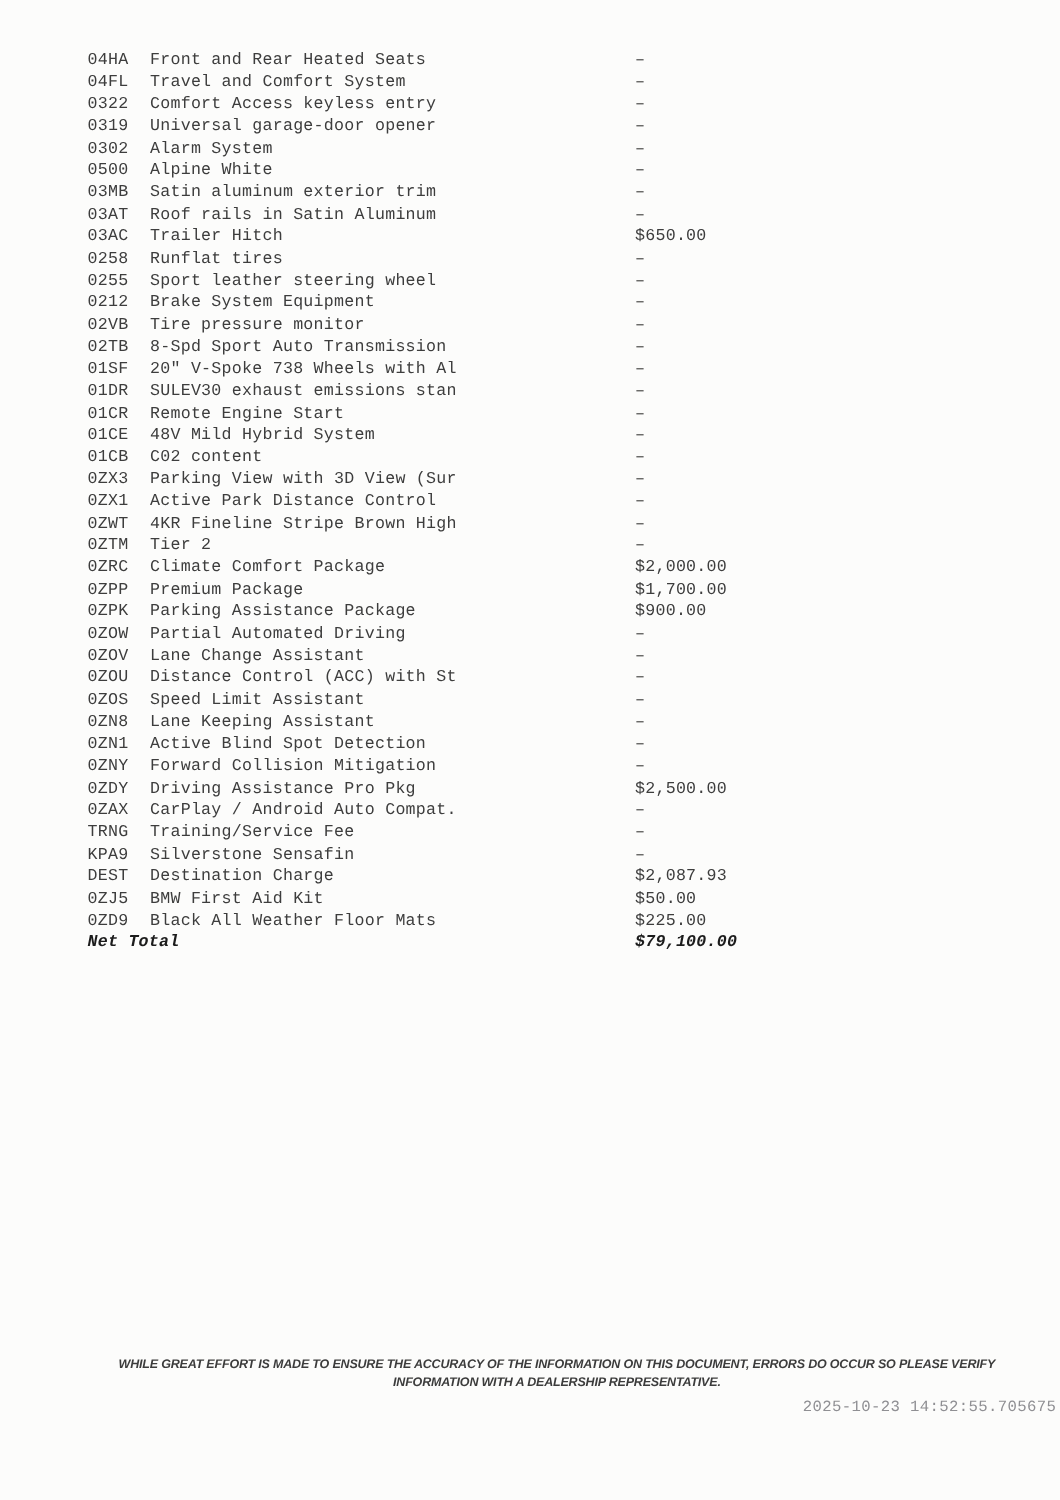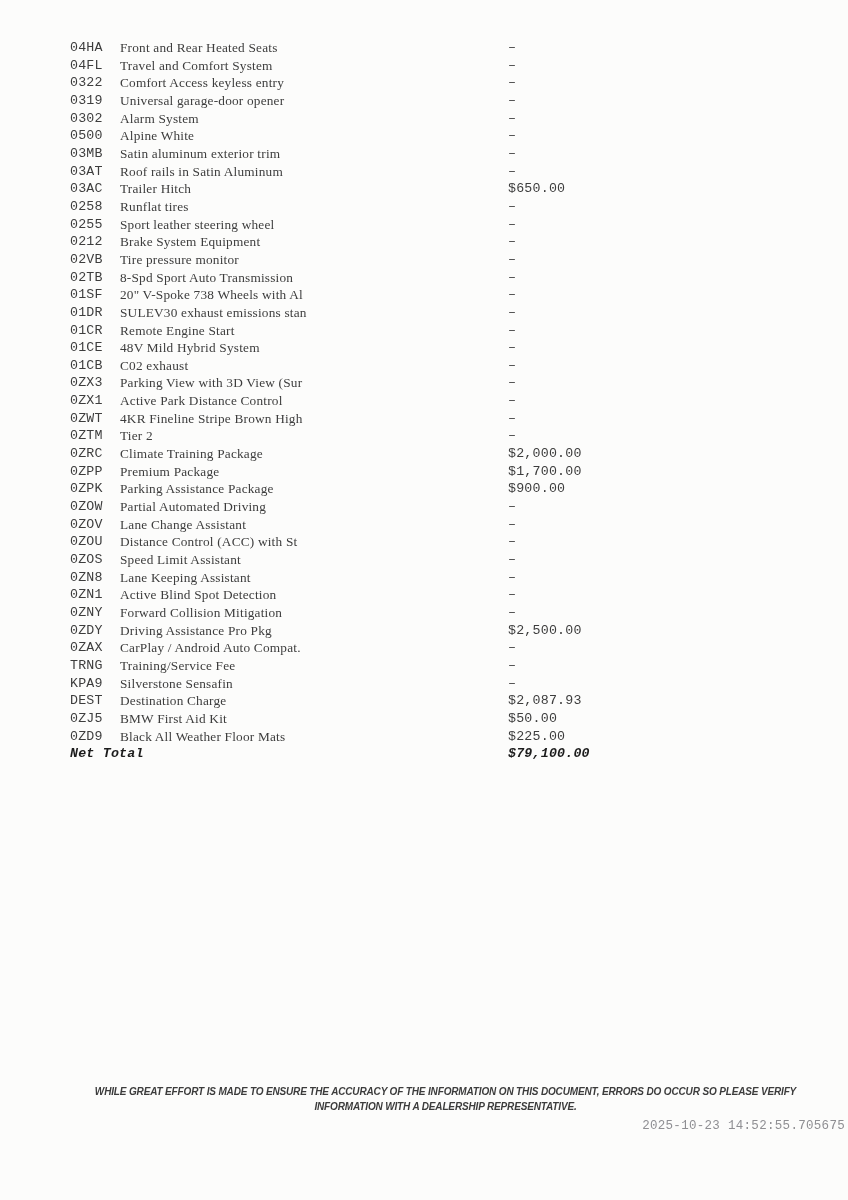--- a/index.html
+++ b/index.html
@@ -35,21 +35,20 @@
     white-space: nowrap;
   }
   .option-row .code {
     width: 50px;
     flex: 0 0 50px;
   }
   .option-row .desc {
     width: 388px;
     flex: 0 0 388px;
     overflow: hidden;
-    font-family: Liberation Serif, serif;
   }
   .option-row .price {
     flex: 1 1 auto;
   }
   .total-row {
     font-weight: bold;
     color: #1c1c1c;
     font-style: italic;
   }
   .total-row .label {
@@ -194,21 +193,21 @@
   </div>
 
   <div class="option-row">
     <span class="code">01CE</span>
     <span class="desc">48V Mild Hybrid System</span>
     <span class="price">–</span>
   </div>
 
   <div class="option-row">
     <span class="code">01CB</span>
-    <span class="desc">C02 exhaust</span>
+    <span class="desc">C02 content</span>
     <span class="price">–</span>
   </div>
 
   <div class="option-row">
     <span class="code">0ZX3</span>
     <span class="desc">Parking View with 3D View (Sur</span>
     <span class="price">–</span>
   </div>
 
   <div class="option-row">
@@ -224,21 +223,21 @@
   </div>
 
   <div class="option-row">
     <span class="code">0ZTM</span>
     <span class="desc">Tier 2</span>
     <span class="price">–</span>
   </div>
 
   <div class="option-row">
     <span class="code">0ZRC</span>
-    <span class="desc">Climate Training Package</span>
+    <span class="desc">Climate Comfort Package</span>
     <span class="price">$2,000.00</span>
   </div>
 
   <div class="option-row">
     <span class="code">0ZPP</span>
     <span class="desc">Premium Package</span>
     <span class="price">$1,700.00</span>
   </div>
 
   <div class="option-row">

